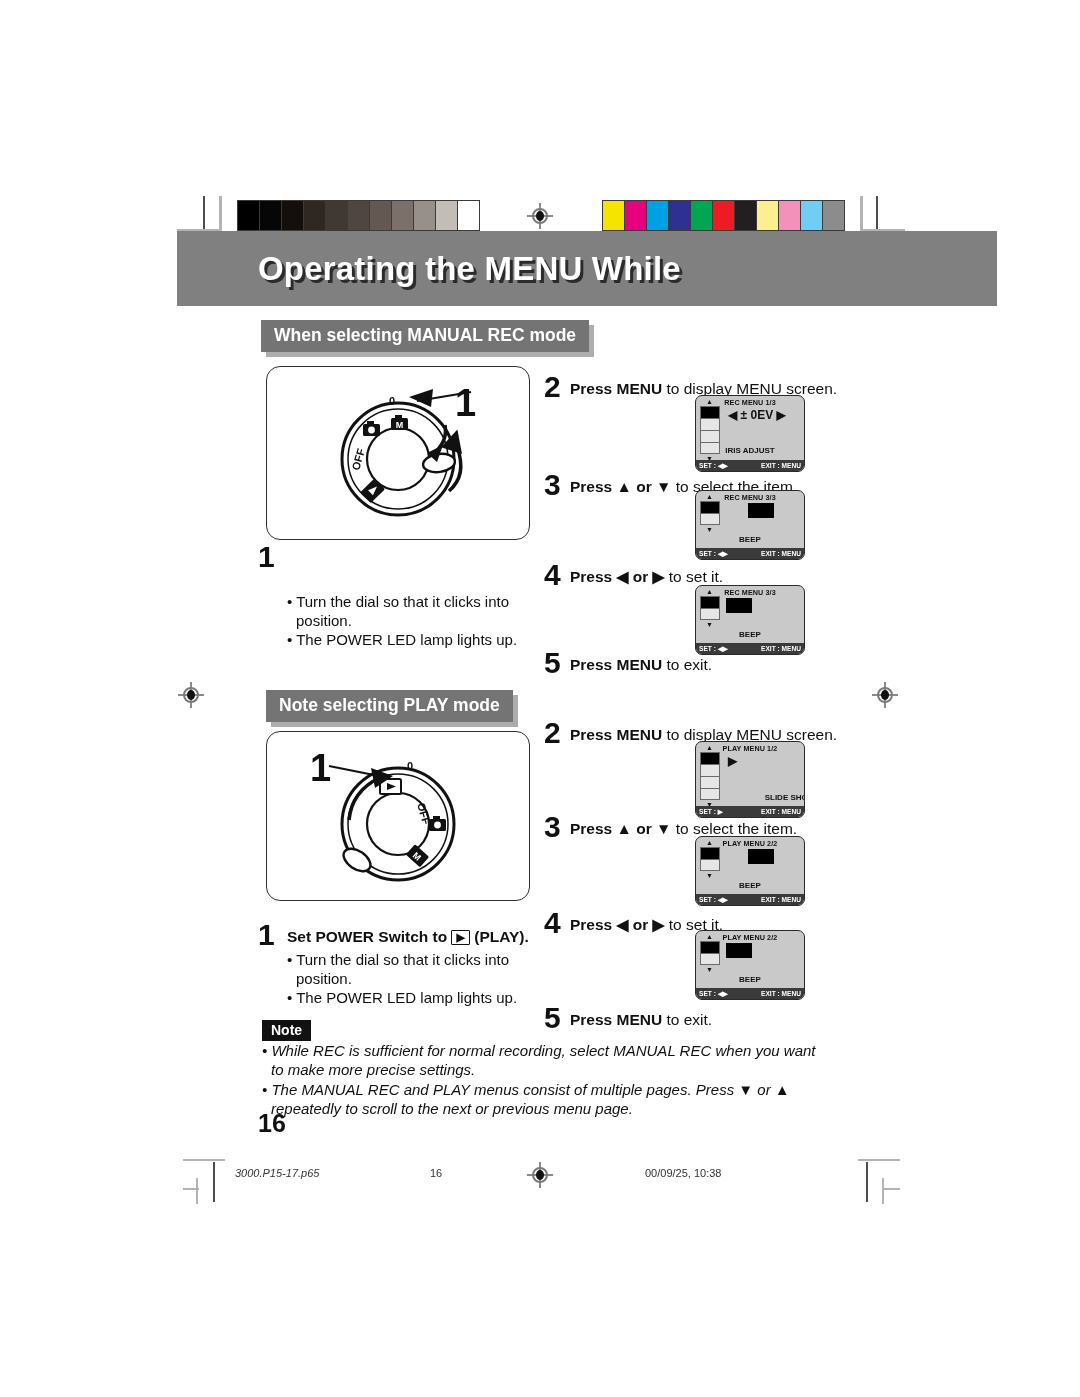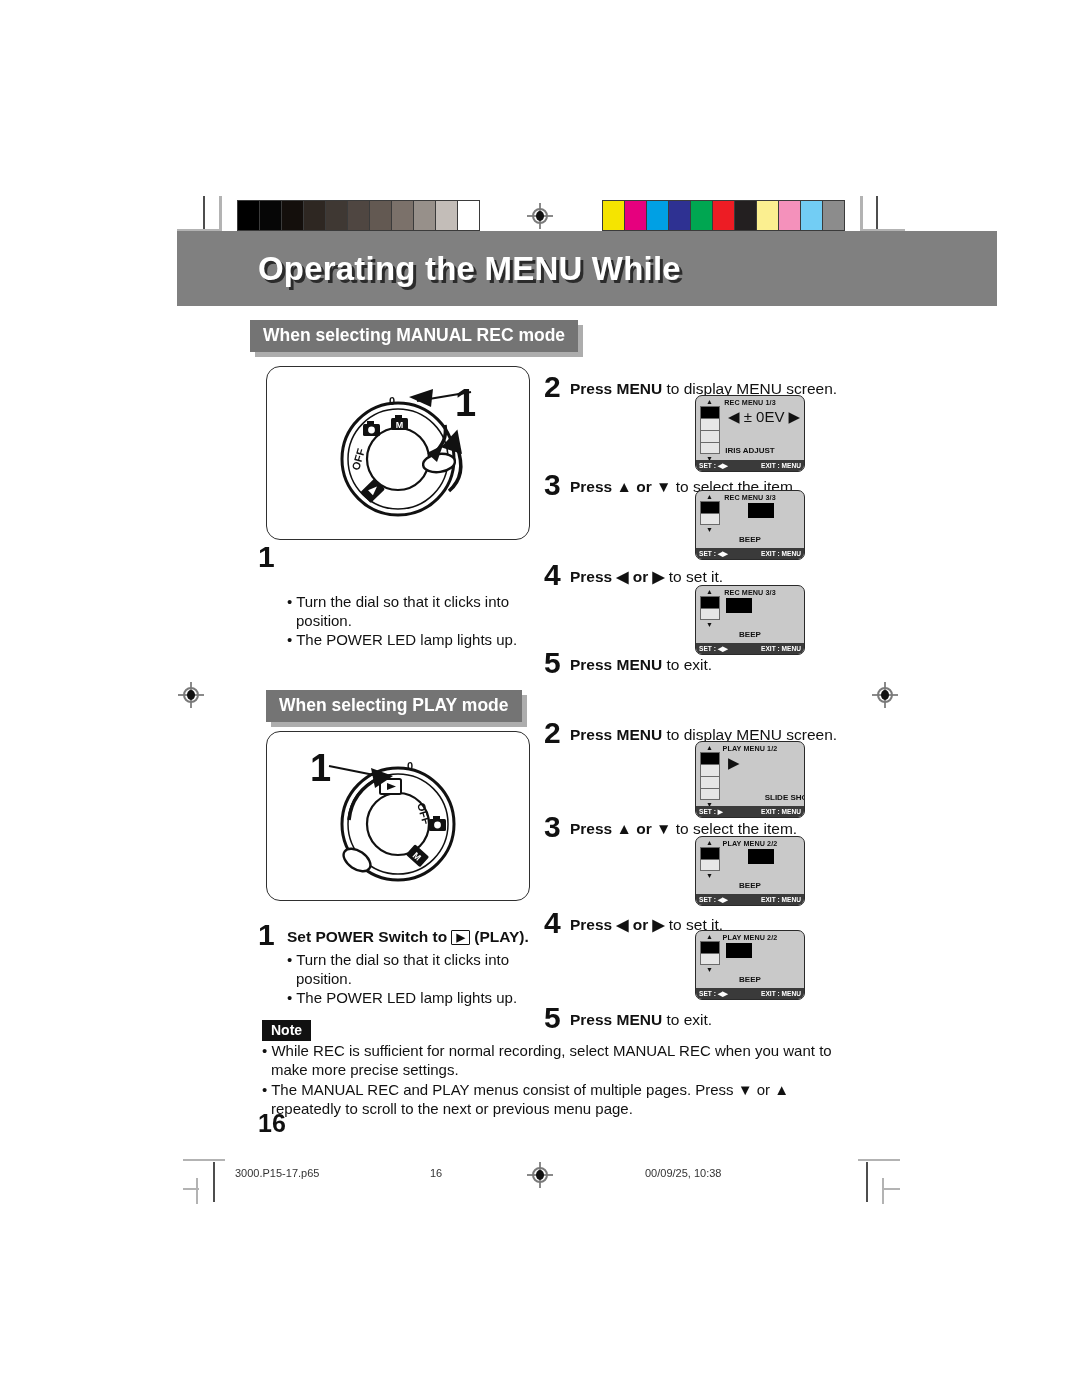--- a/index.html
+++ b/index.html
@@ -43,21 +43,21 @@
       overflow:hidden;font-size:7px;}
   .lcd .ttl{position:absolute;top:2px;left:0;width:100%;text-align:center;font-weight:bold;
       font-size:7.2px;letter-spacing:.1px;color:#111;}
   .lcd .col{position:absolute;left:4px;top:10px;width:20px;border:1.1px solid #6b6b6b;background:#e6e6e6;box-sizing:border-box;}
   .lcd .cell{height:12px;border-bottom:1.1px solid #6b6b6b;box-sizing:border-box;}
   .lcd .cell:last-child{border-bottom:none;}
   .lcd .cell.sel{background:#000;}
   .lcd .up{position:absolute;left:10px;top:2px;font-size:7px;color:#111;line-height:1;}
   .lcd .dn{position:absolute;left:10px;font-size:7px;color:#111;line-height:1;}
   .lcd .blk{position:absolute;background:#000;}
-  .lcd .val{position:absolute;font-weight:normal;font-size:15px;color:#111;white-space:nowrap;}
+  .lcd .val{position:absolute;font-weight:bold;font-size:12px;color:#111;white-space:nowrap;}
   .lcd .lbl{position:absolute;width:100%;left:0;text-align:center;font-weight:bold;font-size:8px;color:#111;}
   .lcd .bar{position:absolute;left:0;bottom:0;width:100%;height:11px;background:#3a3a3a;color:#fff;
       font-size:6.6px;font-weight:bold;}
   .lcd .bar .l{position:absolute;left:3px;top:2px;}
   .lcd .bar .r{position:absolute;right:3px;top:2px;}
 
   
   .gbadge{display:inline-block;background:#111;color:#fff;font-size:11px;line-height:13px;
       padding:0 3px;vertical-align:1px;border-radius:1px;}
   .gbadge.hollow{background:#fff;color:#111;border:1.4px solid #111;padding:0 4px;}
@@ -118,21 +118,21 @@
   <div class="reg" style="left:527px;top:203px;">
     <div class="h"></div>
       <div class="v"></div>
       <div class="ring"></div>
       <div class="dot"></div>
   </div>
 
   <div class="band" style="left:177px;top:231px;width:820px;height:75px;"></div>
   <div class="pagetitle" style="left:258px;top:250px;">Operating the MENU While</div>
 
-  <div class="chip" style="left:250px;top:320px;">When selecting MANUAL REC mode</div>
+  <div class="chip" style="left:261px;top:320px;">When selecting MANUAL REC mode</div>
 
   <div class="dialbox" style="left:266px;top:366px;width:262px;height:172px;">
     <svg width="262" height="172" viewBox="0 0 262 172">
 
       <circle cx="131" cy="92" r="56" fill="#fff" stroke="#111" stroke-width="3"></circle>
       <circle cx="131" cy="92" r="50" fill="#fff" stroke="#111" stroke-width="1.5"></circle>
       <circle cx="131" cy="92" r="31" fill="#fff" stroke="#111" stroke-width="2.2"></circle>
 
       <ellipse cx="172" cy="96" rx="16" ry="9" fill="#fff" stroke="#111" stroke-width="2.4" transform="rotate(-8 172 96)"></ellipse>
 
@@ -248,21 +248,21 @@
       <div class="ring"></div>
       <div class="dot"></div>
   </div>
   <div class="reg" style="left:872px;top:682px;">
     <div class="h"></div>
       <div class="v"></div>
       <div class="ring"></div>
       <div class="dot"></div>
   </div>
 
-  <div class="chip" style="left:266px;top:690px;">When selecting PLAY mode</div>
+  <div class="chip" style="left:266px;top:690px;">Note selecting PLAY mode</div>
 
   <div class="dialbox" style="left:266px;top:731px;width:262px;height:168px;">
     <svg width="262" height="168" viewBox="0 0 262 168">
       <circle cx="131" cy="92" r="56" fill="#fff" stroke="#111" stroke-width="3"></circle>
       <circle cx="131" cy="92" r="50" fill="#fff" stroke="#111" stroke-width="1.5"></circle>
       <circle cx="131" cy="92" r="31" fill="#fff" stroke="#111" stroke-width="2.2"></circle>
       <ellipse cx="90" cy="128" rx="15" ry="9" fill="#fff" stroke="#111" stroke-width="2.4" transform="rotate(34 90 128)"></ellipse>
       <text x="140" y="38" font-family="Liberation Sans, sans-serif" font-size="11" font-weight="bold" fill="#111">0</text>
 
       <g transform="translate(113,47)">
@@ -361,37 +361,37 @@
       <div class="dn" style="top:35px;">▼</div>
       <div class="blk" style="left:30px;top:12px;width:26px;height:15px;"></div>
       <div class="lbl" style="top:44px;">BEEP</div>
       <div class="bar">
         <span class="l">SET : ◀▶</span>
         <span class="r">EXIT : MENU</span>
       </div>
     </div>
 
   <div class="notechip" style="left:262px;top:1020px;">Note</div>
-  <div class="notelist" style="left:262px;top:1042px;width:570px;">
+  <div class="notelist" style="left:262px;top:1042px;width:570px;font-style:italic;">
     <div>• <span>While REC is sufficient for normal recording, select MANUAL REC when you want to make more precise settings.</span></div>
     <div>• <span>The MANUAL REC and PLAY menus consist of multiple pages. Press ▼ or ▲ repeatedly to scroll to the next or previous menu page.</span></div>
   </div>
 
   <div class="pageno" style="left:258px;top:1109px;">16</div>
 
   <div class="cmlight" style="left:183px;top:1159px;width:42px;height:2px;"></div>
   <div class="cm" style="left:213px;top:1162px;width:1.5px;height:40px;"></div>
   <div class="cmlight" style="left:196px;top:1178px;width:2px;height:26px;"></div>
   <div class="cmlight" style="left:183px;top:1188px;width:16px;height:2px;"></div>
   <div class="cmlight" style="left:858px;top:1159px;width:42px;height:2px;"></div>
   <div class="cm" style="left:866px;top:1162px;width:1.5px;height:40px;"></div>
   <div class="cmlight" style="left:882px;top:1178px;width:2px;height:26px;"></div>
   <div class="cmlight" style="left:884px;top:1188px;width:16px;height:2px;"></div>
 
-  <div class="fmeta" style="left:235px;top:1167px;">3000.P15-17.p65</div>
+  <div class="fmeta" style="left:235px;top:1167px;font-style:italic;">3000.P15-17.p65</div>
   <div class="fmeta" style="left:430px;top:1167px;">16</div>
   <div class="fmeta" style="left:645px;top:1167px;">00/09/25, 10:38</div>
 
   <div class="reg" style="left:527px;top:1162px;">
     <div class="h"></div>
       <div class="v"></div>
       <div class="ring"></div>
       <div class="dot"></div>
   </div>
 

